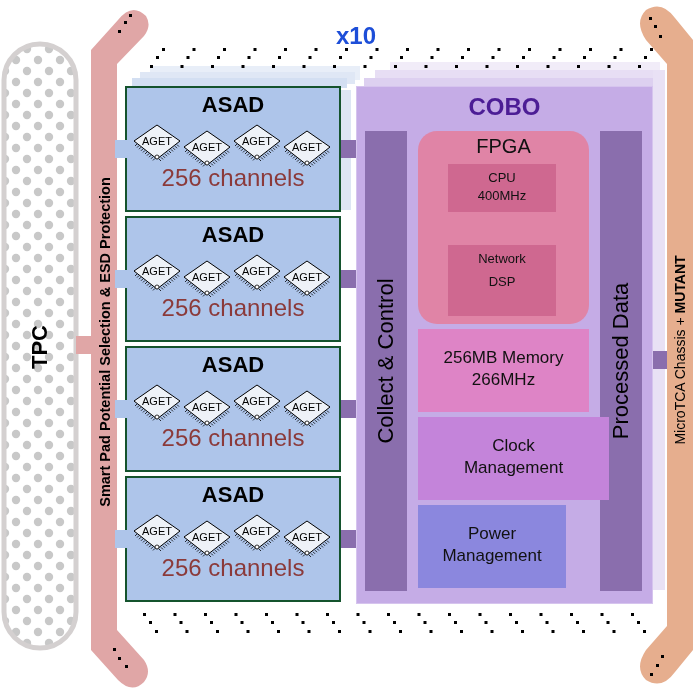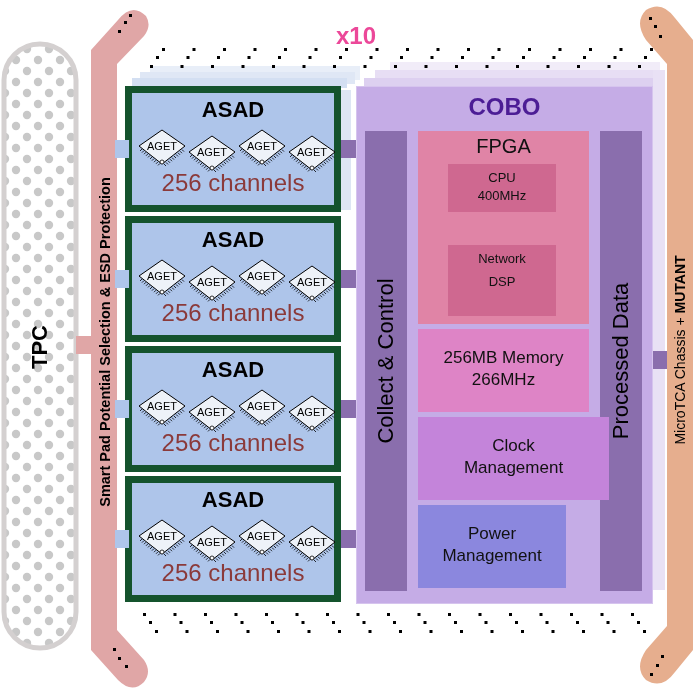--- a/index.html
+++ b/index.html
@@ -1,20 +1,20 @@
 <!DOCTYPE html>
 <html><head>
 <meta charset="utf-8">
 <style>
   html, body { margin:0; padding:0; background:#ffffff; }
   body { width:693px; height:693px; position:relative; overflow:hidden; font-family:"Liberation Sans", sans-serif; }
   .abs { position:absolute; }
   svg text { font-family:"Liberation Sans", sans-serif; }
 
-  .asad { position:absolute; left:125px; width:216px; height:126px; background:#aec5ea; border:7px solid #14532d; box-sizing:border-box; }
+  .asad { position:absolute; left:125px; width:216px; height:126px; background:#aec5ea; border:2px solid #14532d; box-sizing:border-box; }
   .asad-title { position:absolute; left:0; right:0; top:4px; text-align:center; font-weight:bold; font-size:22px; color:#000; }
   .asad-channels { position:absolute; left:0; right:0; top:76px; text-align:center; font-size:24px; color:#8b3a3a; }
   .aget-row { position:absolute; left:4px; top:36px; width:210px; height:40px; }
 
   .asad-link-left { position:absolute; left:115px; width:14px; height:18px; background:#aec5ea; }
   .cobo-link { position:absolute; left:341px; width:24px; height:18px; background:#8a6ead; }
 
   .cobo { position:absolute; left:356px; top:86px; width:297px; height:518px; background:#c5ace6; border:1px solid #d6c4ee; box-sizing:border-box; }
   .cobo-title { position:absolute; left:0; right:0; top:6px; text-align:center; font-weight:bold; font-size:24px; color:#4c1d95; }
   .bar { position:absolute; background:#8a6ead; }
@@ -169,21 +169,21 @@
       <rect x="125" y="665" width="3" height="3" fill="#000"></rect>
       <rect x="649" y="17" width="3" height="3" fill="#000"></rect>
       <rect x="654" y="25" width="3" height="3" fill="#000"></rect>
       <rect x="659" y="35" width="3" height="3" fill="#000"></rect>
       <rect x="661" y="655" width="3" height="3" fill="#000"></rect>
       <rect x="656" y="664" width="3" height="3" fill="#000"></rect>
       <rect x="650" y="673" width="3" height="3" fill="#000"></rect>
     </g>
 </svg>
 
-<div class="abs" style="left:336px;top:22px;font-size:24px;font-weight:bold;color:#ec4899;">x10</div>
+<div class="abs" style="left:336px;top:22px;font-size:24px;font-weight:bold;color:#1d4ed8;">x10</div>
 
 <div class="vert-label" style="left:2px;top:334px;width:76px;height:26px;text-align:center;font-weight:bold;font-size:22px;line-height:26px;">TPC</div>
 
 <div class="vert-label" style="left:-125px;top:332px;width:460px;height:20px;text-align:center;font-weight:bold;font-size:14.5px;line-height:20px;">Smart Pad Potential Selection &amp; ESD Protection</div>
 
 <div class="vert-label" style="left:480px;top:340px;width:400px;height:20px;text-align:center;font-size:14px;line-height:20px;">
   <span>MicroTCA Chassis + </span><b>MUTANT</b>
 </div>
 
 <div id="asad-container">
@@ -689,21 +689,21 @@
   <div class="cobo-title">COBO</div>
 
   <div class="bar" style="left:8px;top:44px;width:42px;height:460px;">
     <div class="vert-label" style="left:-200px;top:218px;width:442px;height:24px;text-align:center;font-size:22px;line-height:24px;">Collect &amp; Control</div>
   </div>
 
   <div class="bar" style="left:243px;top:44px;width:42px;height:460px;">
     <div class="vert-label" style="left:-200px;top:218px;width:442px;height:24px;text-align:center;font-size:22px;line-height:24px;">Processed Data</div>
   </div>
 
-  <div class="block" style="left:61px;top:44px;width:171px;height:193px;background:#e084a6;">
+  <div class="block" style="left:61px;top:44px;width:171px;height:193px;background:#e084a6;border-radius:19px;">
     <div style="position:absolute;left:0;right:0;top:2px;font-size:20px;line-height:26px;">FPGA</div>
     <div class="sub" style="top:33px;">
       <div>CPU</div>
       <div>400MHz</div>
     </div>
     <div class="sub" style="top:80px;margin-top:34px;">
       <div>Network</div>
       <div>1Gb/s</div>
     </div>
     <div class="sub" style="top:137px;">

